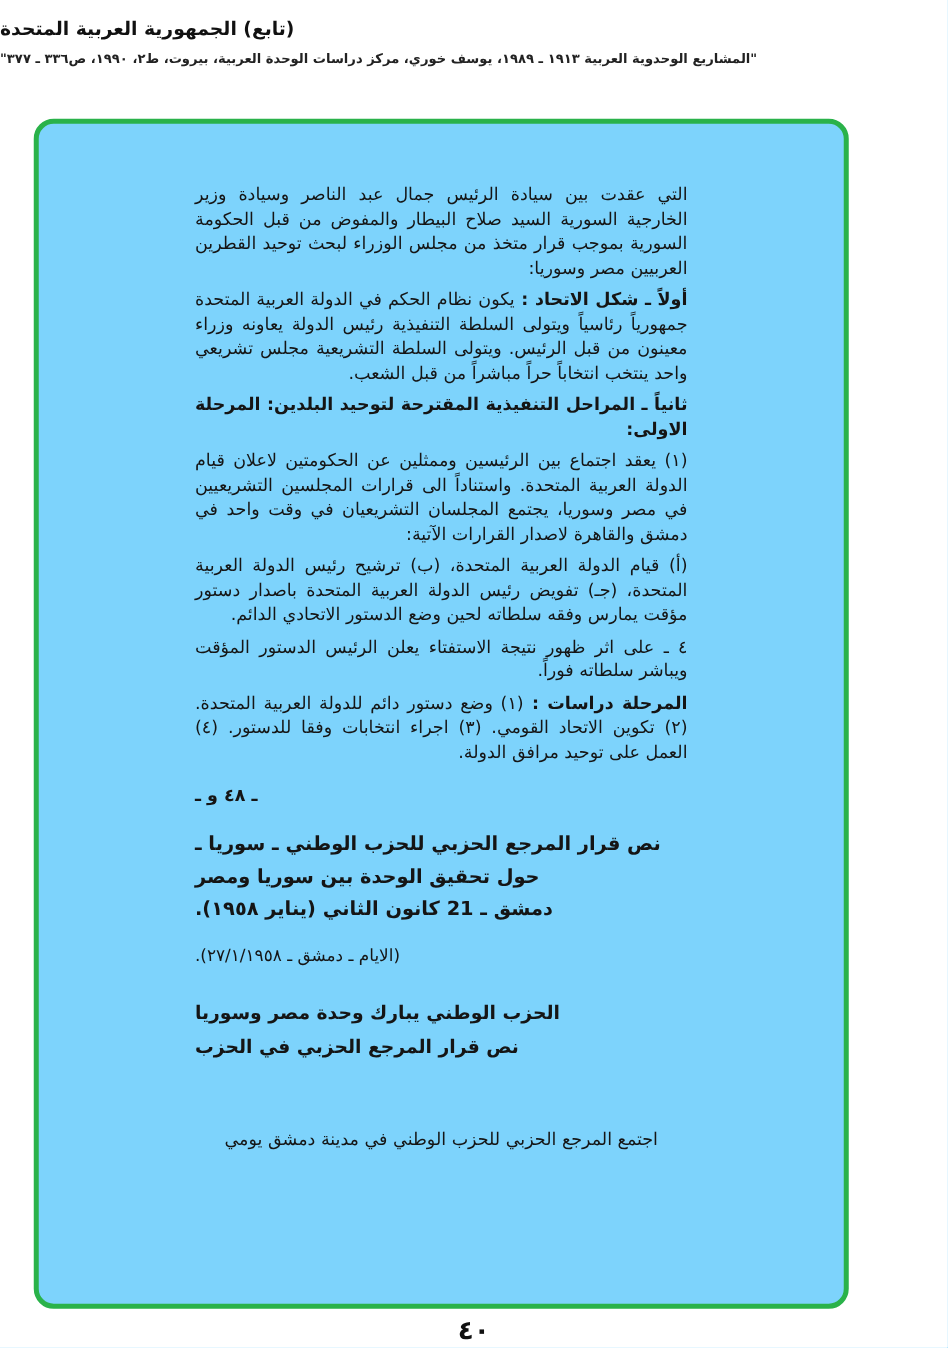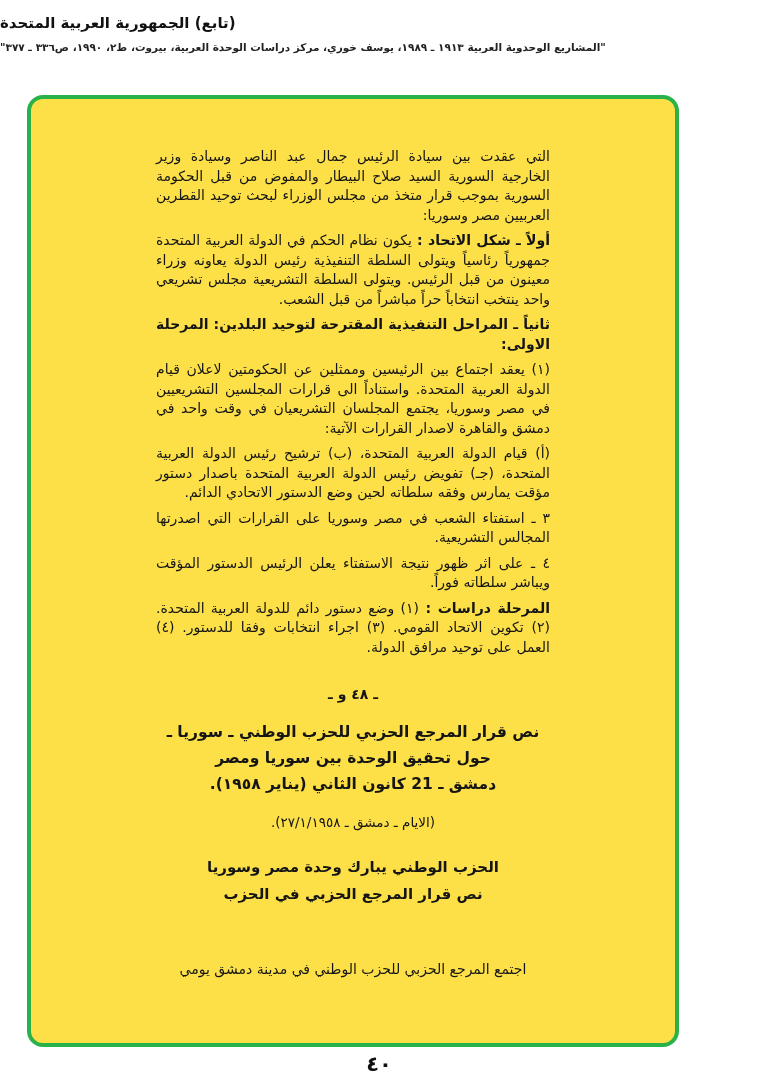--- a/index.html
+++ b/index.html
@@ -34,41 +34,41 @@
   }
   .green-box {
     position: absolute;
     left: 27px;
     top: 95px;
     width: 652px;
     height: 952px;
     border: 4px solid #2ab24a;
     border-radius: 16px;
     box-sizing: border-box;
-    background: #fde047;
+    background: #7dd3fc;
   }
   .text-column {
     direction: rtl;
     width: 394px;
     margin: 0 auto;
     padding-top: 48px;
     font-size: 14px;
     line-height: 19.5px;
     color: #151515;
     text-align: justify;
   }
   .body-par {
     margin: 0 0 6px 0;
   }
   .body-par .lead {
     font-weight: bold;
   }
   .center-block {
-    text-align: center;
-    margin-top: 28px;
+    text-align: left;
+    margin-top: 16px;
   }
   .doc-number {
     font-weight: bold;
     font-size: 14px;
     margin: 0 0 14px 0;
   }
   .doc-title {
     font-weight: bold;
     font-size: 15.5px;
     line-height: 26px;
@@ -118,21 +118,20 @@
       <p class="body-par"><b class="lead"></b><span>التي عقدت بين سيادة الرئيس جمال عبد الناصر وسيادة وزير الخارجية السورية السيد صلاح البيطار والمفوض من قبل الحكومة السورية بموجب قرار متخذ من مجلس الوزراء لبحث توحيد القطرين العربيين مصر وسوريا:</span></p>
 
       <p class="body-par"><b class="lead">أولاً ـ شكل الاتحاد : </b><span>يكون نظام الحكم في الدولة العربية المتحدة جمهورياً رئاسياً ويتولى السلطة التنفيذية رئيس الدولة يعاونه وزراء معينون من قبل الرئيس. ويتولى السلطة التشريعية مجلس تشريعي واحد ينتخب انتخاباً حراً مباشراً من قبل الشعب.</span></p>
 
       <p class="body-par"><b class="lead">ثانياً ـ المراحل التنفيذية المقترحة لتوحيد البلدين: المرحلة الاولى:</b><span></span></p>
 
       <p class="body-par"><b class="lead"></b><span>(١) يعقد اجتماع بين الرئيسين وممثلين عن الحكومتين لاعلان قيام الدولة العربية المتحدة. واستناداً الى قرارات المجلسين التشريعيين في مصر وسوريا، يجتمع المجلسان التشريعيان في وقت واحد في دمشق والقاهرة لاصدار القرارات الآتية:</span></p>
 
       <p class="body-par"><b class="lead"></b><span>(أ) قيام الدولة العربية المتحدة، (ب) ترشيح رئيس الدولة العربية المتحدة، (جـ) تفويض رئيس الدولة العربية المتحدة باصدار دستور مؤقت يمارس وفقه سلطاته لحين وضع الدستور الاتحادي الدائم.</span></p>
 
-      <p class="body-par"><b class="lead"></b><span>٣ ـ استفتاء الشعب في مصر وسوريا على القرارات التي اصدرتها المجالس التشريعية.</span></p>
 
       <p class="body-par"><b class="lead"></b><span>٤ ـ على اثر ظهور نتيجة الاستفتاء يعلن الرئيس الدستور المؤقت ويباشر سلطاته فوراً.</span></p>
 
       <p class="body-par"><b class="lead">المرحلة دراسات : </b><span>(١) وضع دستور دائم للدولة العربية المتحدة. (٢) تكوين الاتحاد القومي. (٣) اجراء انتخابات وفقا للدستور. (٤) العمل على توحيد مرافق الدولة.</span></p>
 
       <div class="center-block">
         <p class="doc-number">ـ ٤٨ و ـ</p>
         <p class="doc-title">نص قرار المرجع الحزبي للحزب الوطني ـ سوريا ـ</p>
         <p class="doc-title">حول تحقيق الوحدة بين سوريا ومصر</p>
         <p class="doc-title">دمشق ـ 21 كانون الثاني (يناير ١٩٥٨).</p>

